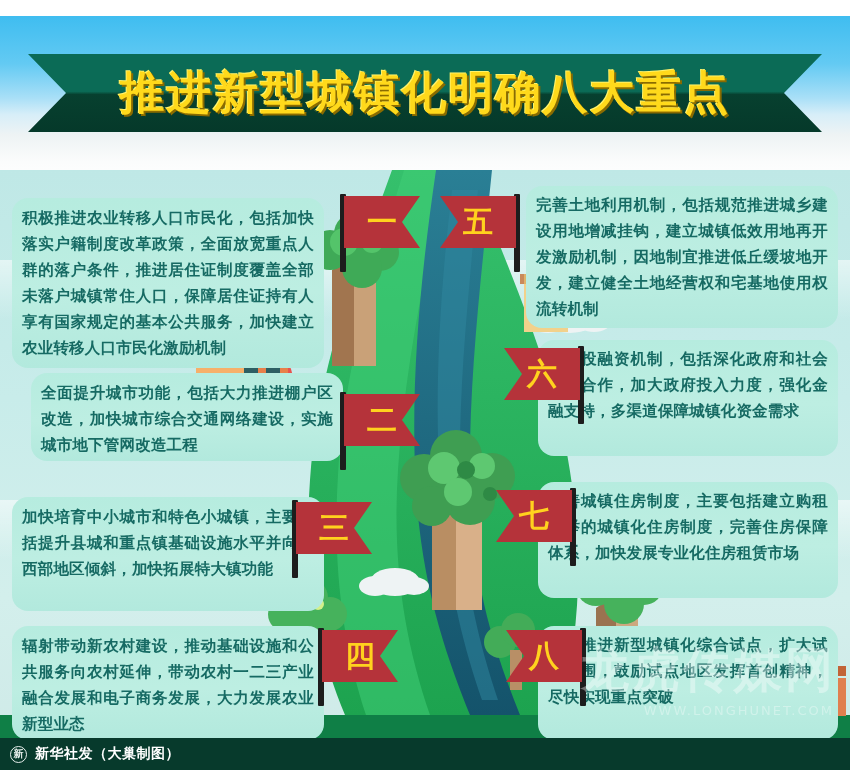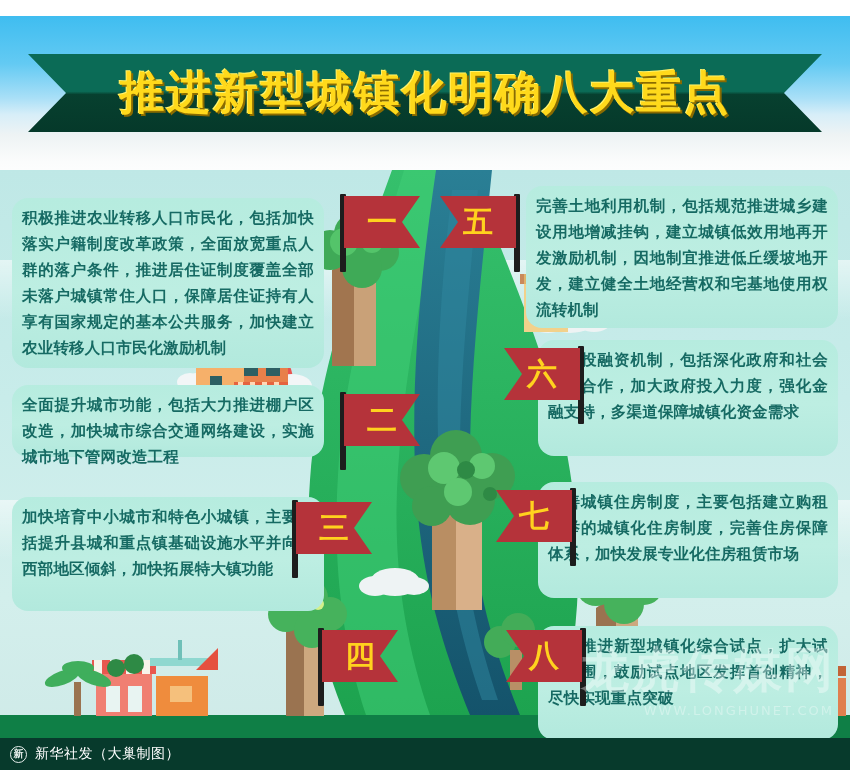--- a/index.html
+++ b/index.html
@@ -59,24 +59,24 @@
     color: #166a63;
     font-size: 15.5px;
     line-height: 26px;
     letter-spacing: .2px;
     font-weight: bold;
     padding: 7px 10px;
     text-align: justify;
     text-justify: inter-ideograph;
   }
   .panel.left  { left: 12px;  width: 312px; }
-  .panel.right { right: 12px; width: 300px; }
+  .panel.right { right: 12px; width: 300px; font-family: Liberation Mono, monospace; }
 
   #p1 { top: 28px;  height: 170px; }
-  #p2 { top: 215px; height: 72px;  }
+  #p2 { top: 203px; height: 88px; margin-left: 19px;  }
   #p3 { top: 327px; height: 114px; }
   #p4 { top: 456px; height: 114px; }
   #p5 { top: 16px;  height: 142px; width: 312px; }
   #p6 { top: 170px; height: 116px; }
   #p7 { top: 312px; height: 116px; }
   #p8 { top: 456px; height: 114px; }
 
   
   .flag { position: absolute; width: 92px; height: 78px; }
   .flag .pole {
@@ -117,21 +117,21 @@
     background: #073a2c;
     display: flex; align-items: center; gap: 8px; padding-left: 10px;
   }
   .footer .logo {
     width: 17px; height: 17px; border-radius: 50%;
     border: 1.6px solid #e7efec; color: #e7efec;
     display: flex; align-items: center; justify-content: center;
     font-size: 10px; font-weight: bold; line-height: 1;
   }
   .footer .credit {
-    color: #ffffff; font-size: 14px; font-weight: normal; letter-spacing: .5px;
+    color: #ffffff; font-size: 14px; font-weight: bold; letter-spacing: .5px;
   }
 </style>
 </head>
 <body>
 
 <div id="root">
 
   <div class="header">
     <div class="banner"></div>
     <div class="banner-title">推进新型城镇化明确八大重点</div>
@@ -346,20 +346,21 @@
         <rect x="816" y="518" width="14" height="14" fill="#ffe5cc"></rect>
         <rect x="806" y="496" width="40" height="10" fill="#c26337"></rect>
       </g>
 
       <path d="M196 500 l22 -22 0 22 Z" fill="#e5503f"></path>
     </svg>
 
     <div class="panel left" id="p1">积极推进农业转移人口市民化，包括加快落实户籍制度改革政策，全面放宽重点人群的落户条件，推进居住证制度覆盖全部未落户城镇常住人口，保障居住证持有人享有国家规定的基本公共服务，加快建立农业转移人口市民化激励机制</div>
     <div class="panel left" id="p2">全面提升城市功能，包括大力推进棚户区改造，加快城市综合交通网络建设，实施城市地下管网改造工程</div>
     <div class="panel left" id="p3">加快培育中小城市和特色小城镇，主要包括提升县城和重点镇基础设施水平并向中西部地区倾斜，加快拓展特大镇功能</div>
+    <div class="panel left" id="p4">辐射带动新农村建设，推动基础设施和公共服务向农村延伸，带动农村一二三产业融合发展和电子商务发展，大力发展农业新型业态</div>
     <div class="panel right" id="p5">完善土地利用机制，包括规范推进城乡建设用地增减挂钩，建立城镇低效用地再开发激励机制，因地制宜推进低丘缓坡地开发，建立健全土地经营权和宅基地使用权流转机制</div>
     <div class="panel right" id="p6">创新投融资机制，包括深化政府和社会资本合作，加大政府投入力度，强化金融支持，多渠道保障城镇化资金需求</div>
     <div class="panel right" id="p7">完善城镇住房制度，主要包括建立购租并举的城镇化住房制度，完善住房保障体系，加快发展专业化住房租赁市场</div>
     <div class="panel right" id="p8">加快推进新型城镇化综合试点，扩大试点范围，鼓励试点地区发挥首创精神，尽快实现重点突破</div>
 
     <div class="flag lft" style="left:334px; top:24px;">
       <div class="pole"></div>
       <div class="cloth">一</div>
     </div>
     <div class="flag lft" style="left:334px; top:222px;">

